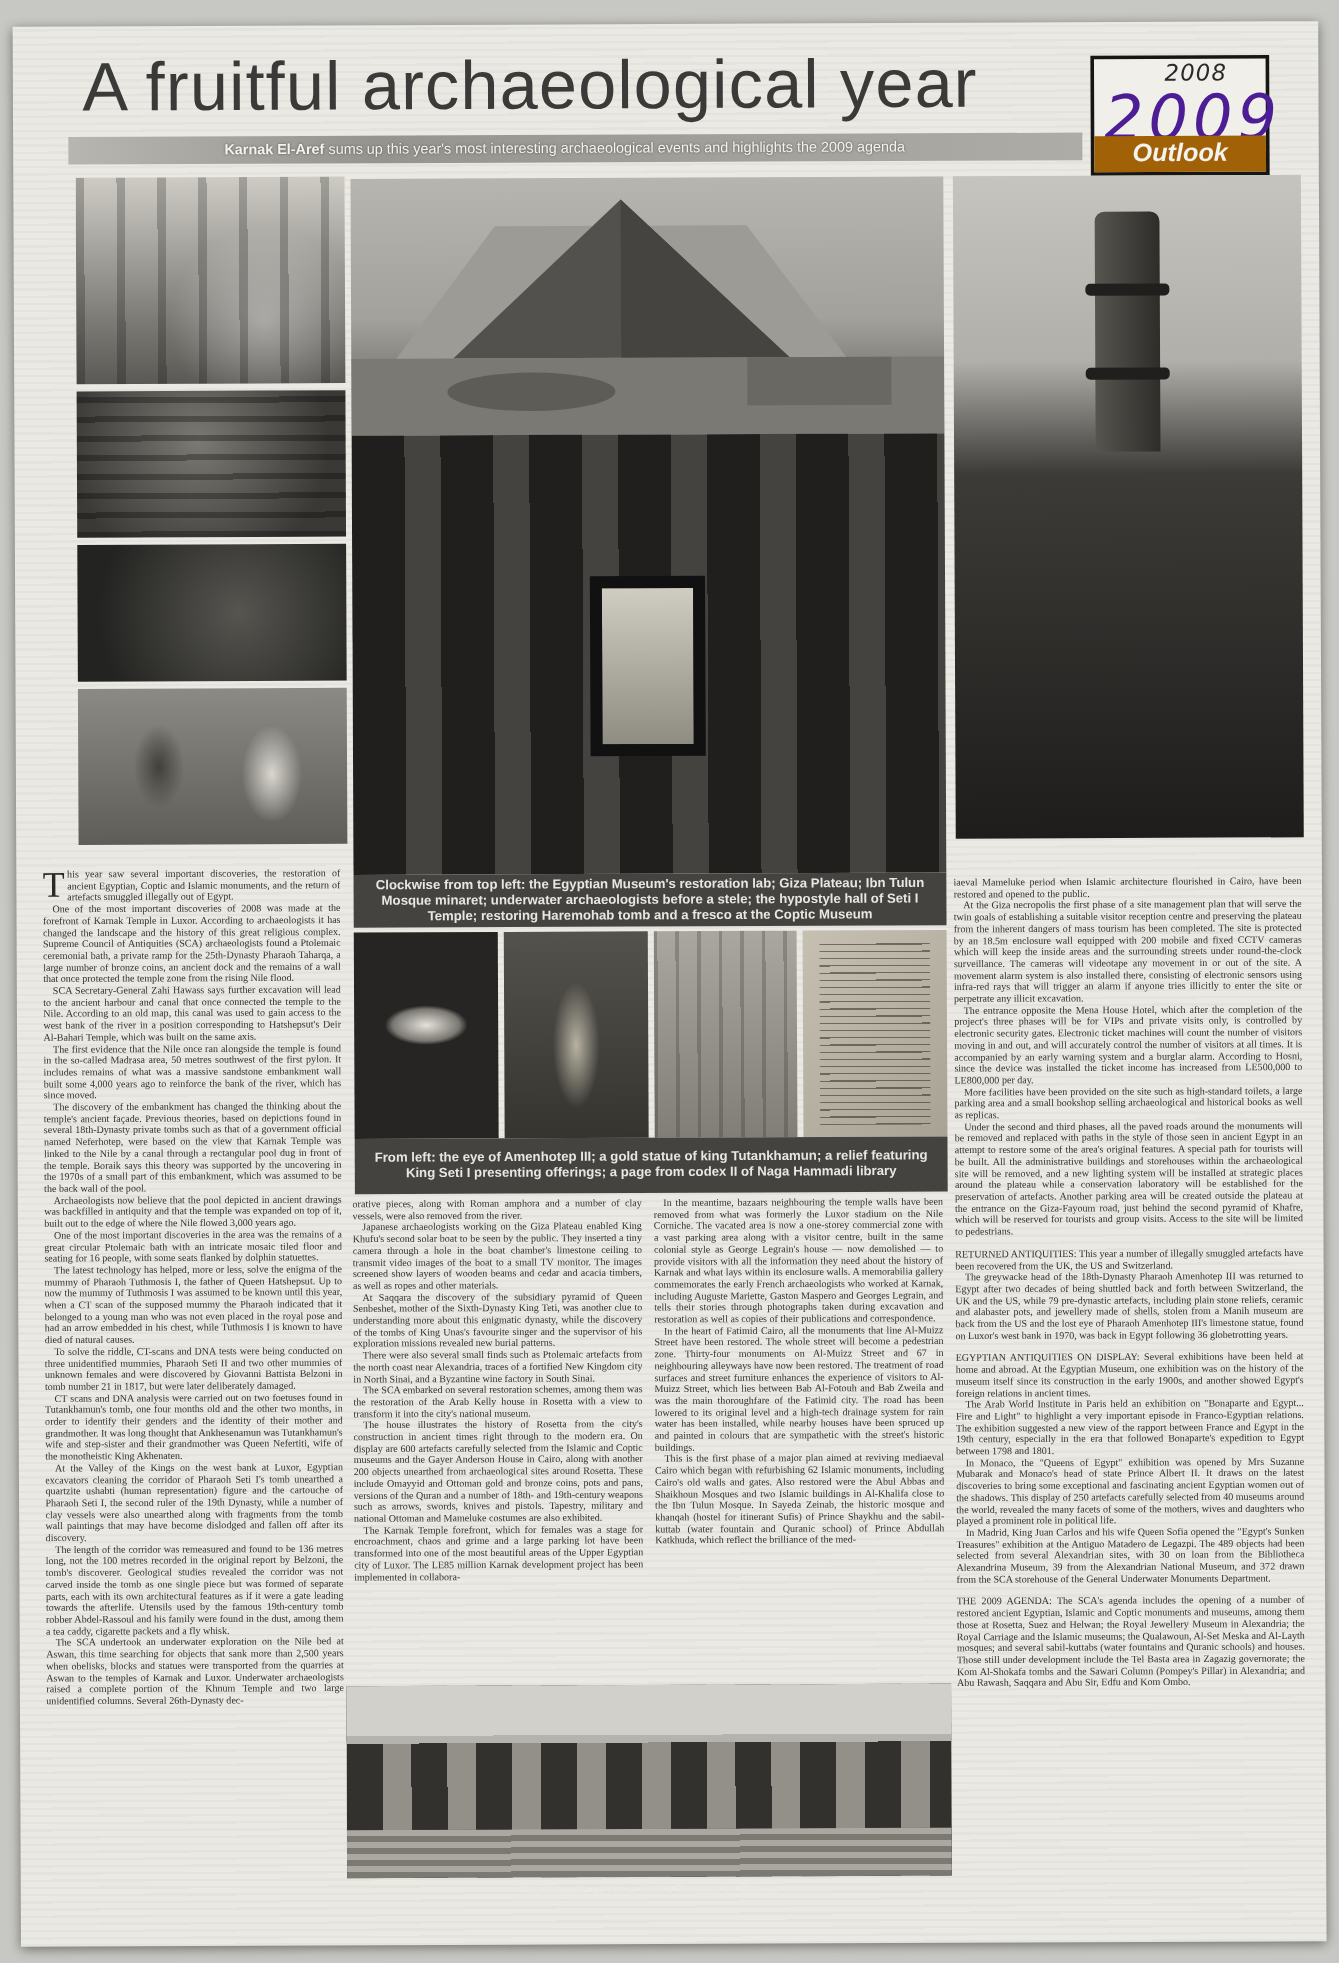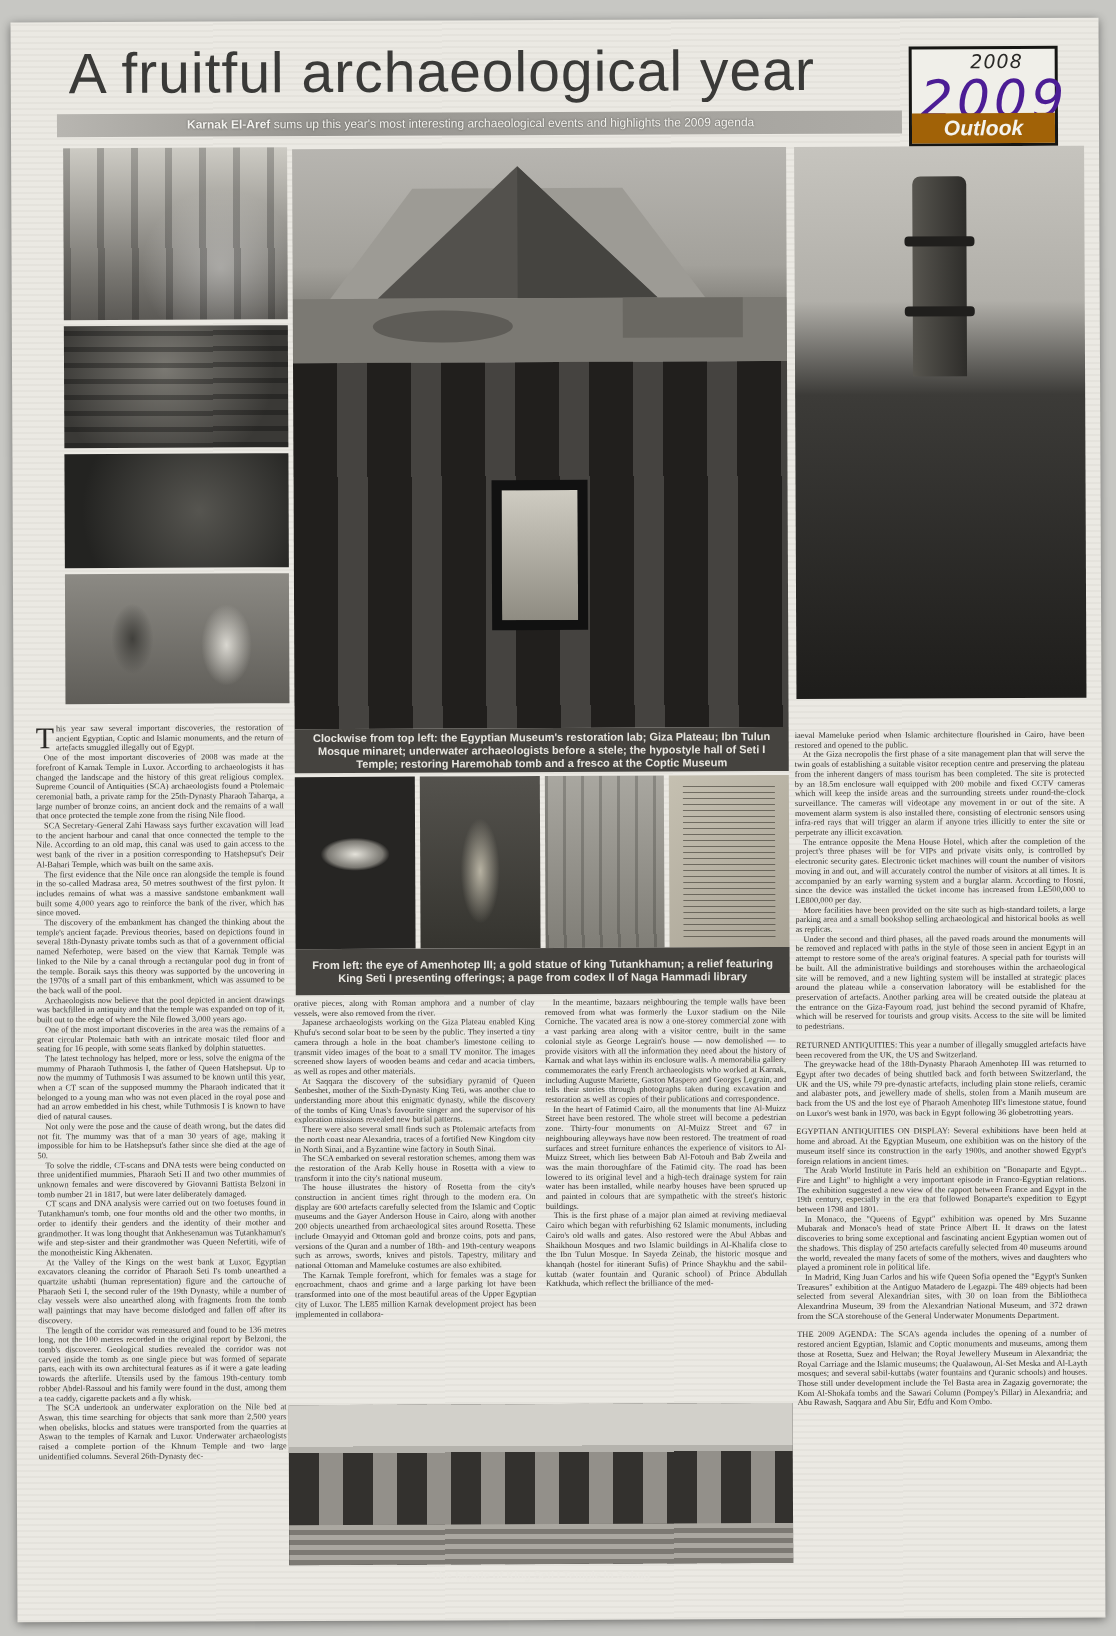--- a/index.html
+++ b/index.html
@@ -159,21 +159,20 @@
 
   <div class="col c1">
     <p class="noind"><span class="dropcap">T</span><span>his year saw several important discoveries, the restoration of ancient Egyptian, Coptic and Islamic monuments, and the return of artefacts smuggled illegally out of Egypt.</span></p>
     <p>One of the most important discoveries of 2008 was made at the forefront of Karnak Temple in Luxor. According to archaeologists it has changed the landscape and the history of this great religious complex. Supreme Council of Antiquities (SCA) archaeologists found a Ptolemaic ceremonial bath, a private ramp for the 25th-Dynasty Pharaoh Taharqa, a large number of bronze coins, an ancient dock and the remains of a wall that once protected the temple zone from the rising Nile flood.</p>
     <p>SCA Secretary-General Zahi Hawass says further excavation will lead to the ancient harbour and canal that once connected the temple to the Nile. According to an old map, this canal was used to gain access to the west bank of the river in a position corresponding to Hatshepsut's Deir Al-Bahari Temple, which was built on the same axis.</p>
     <p>The first evidence that the Nile once ran alongside the temple is found in the so-called Madrasa area, 50 metres southwest of the first pylon. It includes remains of what was a massive sandstone embankment wall built some 4,000 years ago to reinforce the bank of the river, which has since moved.</p>
     <p>The discovery of the embankment has changed the thinking about the temple's ancient façade. Previous theories, based on depictions found in several 18th-Dynasty private tombs such as that of a government official named Neferhotep, were based on the view that Karnak Temple was linked to the Nile by a canal through a rectangular pool dug in front of the temple. Boraik says this theory was supported by the uncovering in the 1970s of a small part of this embankment, which was assumed to be the back wall of the pool.</p>
     <p>Archaeologists now believe that the pool depicted in ancient drawings was backfilled in antiquity and that the temple was expanded on top of it, built out to the edge of where the Nile flowed 3,000 years ago.</p>
     <p>One of the most important discoveries in the area was the remains of a great circular Ptolemaic bath with an intricate mosaic tiled floor and seating for 16 people, with some seats flanked by dolphin statuettes.</p>
     <p>The latest technology has helped, more or less, solve the enigma of the mummy of Pharaoh Tuthmosis I, the father of Queen Hatshepsut. Up to now the mummy of Tuthmosis I was assumed to be known until this year, when a CT scan of the supposed mummy the Pharaoh indicated that it belonged to a young man who was not even placed in the royal pose and had an arrow embedded in his chest, while Tuthmosis I is known to have died of natural causes.</p>
-    <p>Not only were the pose and the cause of death wrong, but the dates did not fit. The mummy was that of a man 30 years of age, making it impossible for him to be Hatshepsut's father since she died at the age of 50.</p>
     <p>To solve the riddle, CT-scans and DNA tests were being conducted on three unidentified mummies, Pharaoh Seti II and two other mummies of unknown females and were discovered by Giovanni Battista Belzoni in tomb number 21 in 1817, but were later deliberately damaged.</p>
     <p>CT scans and DNA analysis were carried out on two foetuses found in Tutankhamun's tomb, one four months old and the other two months, in order to identify their genders and the identity of their mother and grandmother. It was long thought that Ankhesenamun was Tutankhamun's wife and step-sister and their grandmother was Queen Nefertiti, wife of the monotheistic King Akhenaten.</p>
     <p>At the Valley of the Kings on the west bank at Luxor, Egyptian excavators cleaning the corridor of Pharaoh Seti I's tomb unearthed a quartzite ushabti (human representation) figure and the cartouche of Pharaoh Seti I, the second ruler of the 19th Dynasty, while a number of clay vessels were also unearthed along with fragments from the tomb wall paintings that may have become dislodged and fallen off after its discovery.</p>
     <p>The length of the corridor was remeasured and found to be 136 metres long, not the 100 metres recorded in the original report by Belzoni, the tomb's discoverer. Geological studies revealed the corridor was not carved inside the tomb as one single piece but was formed of separate parts, each with its own architectural features as if it were a gate leading towards the afterlife. Utensils used by the famous 19th-century tomb robber Abdel-Rassoul and his family were found in the dust, among them a tea caddy, cigarette packets and a fly whisk.</p>
     <p>The SCA undertook an underwater exploration on the Nile bed at Aswan, this time searching for objects that sank more than 2,500 years when obelisks, blocks and statues were transported from the quarries at Aswan to the temples of Karnak and Luxor. Underwater archaeologists raised a complete portion of the Khnum Temple and two large unidentified columns. Several 26th-Dynasty dec-</p>
   </div>
 
   <div class="col c2">
     <p class="noind">orative pieces, along with Roman amphora and a number of clay vessels, were also removed from the river.</p>
     <p>Japanese archaeologists working on the Giza Plateau enabled King Khufu's second solar boat to be seen by the public. They inserted a tiny camera through a hole in the boat chamber's limestone ceiling to transmit video images of the boat to a small TV monitor. The images screened show layers of wooden beams and cedar and acacia timbers, as well as ropes and other materials.</p>

